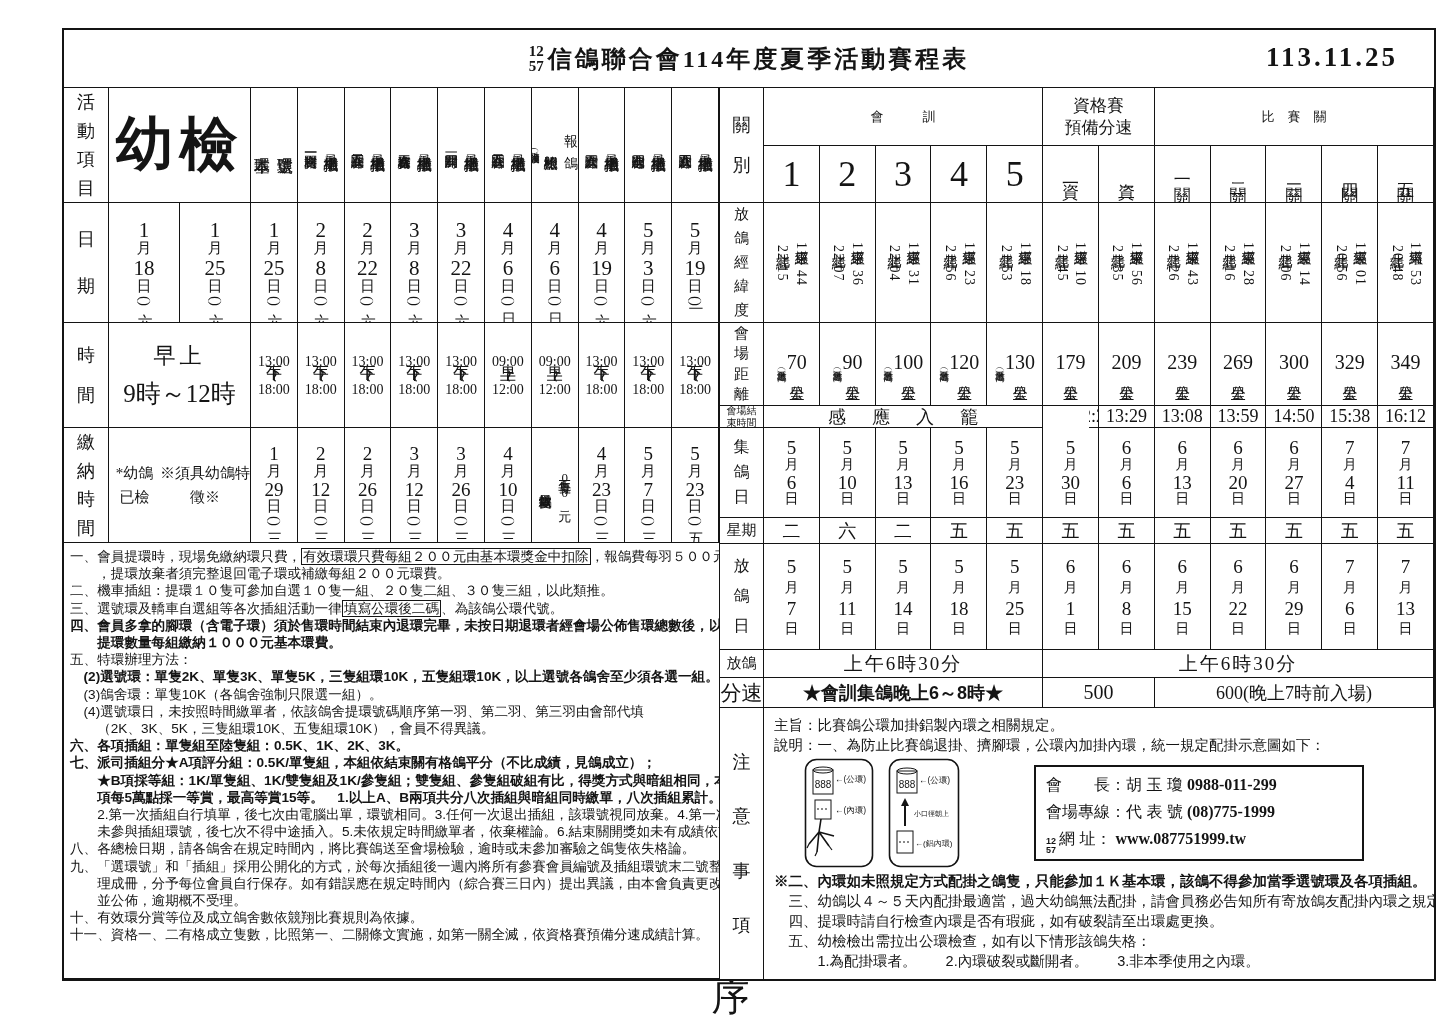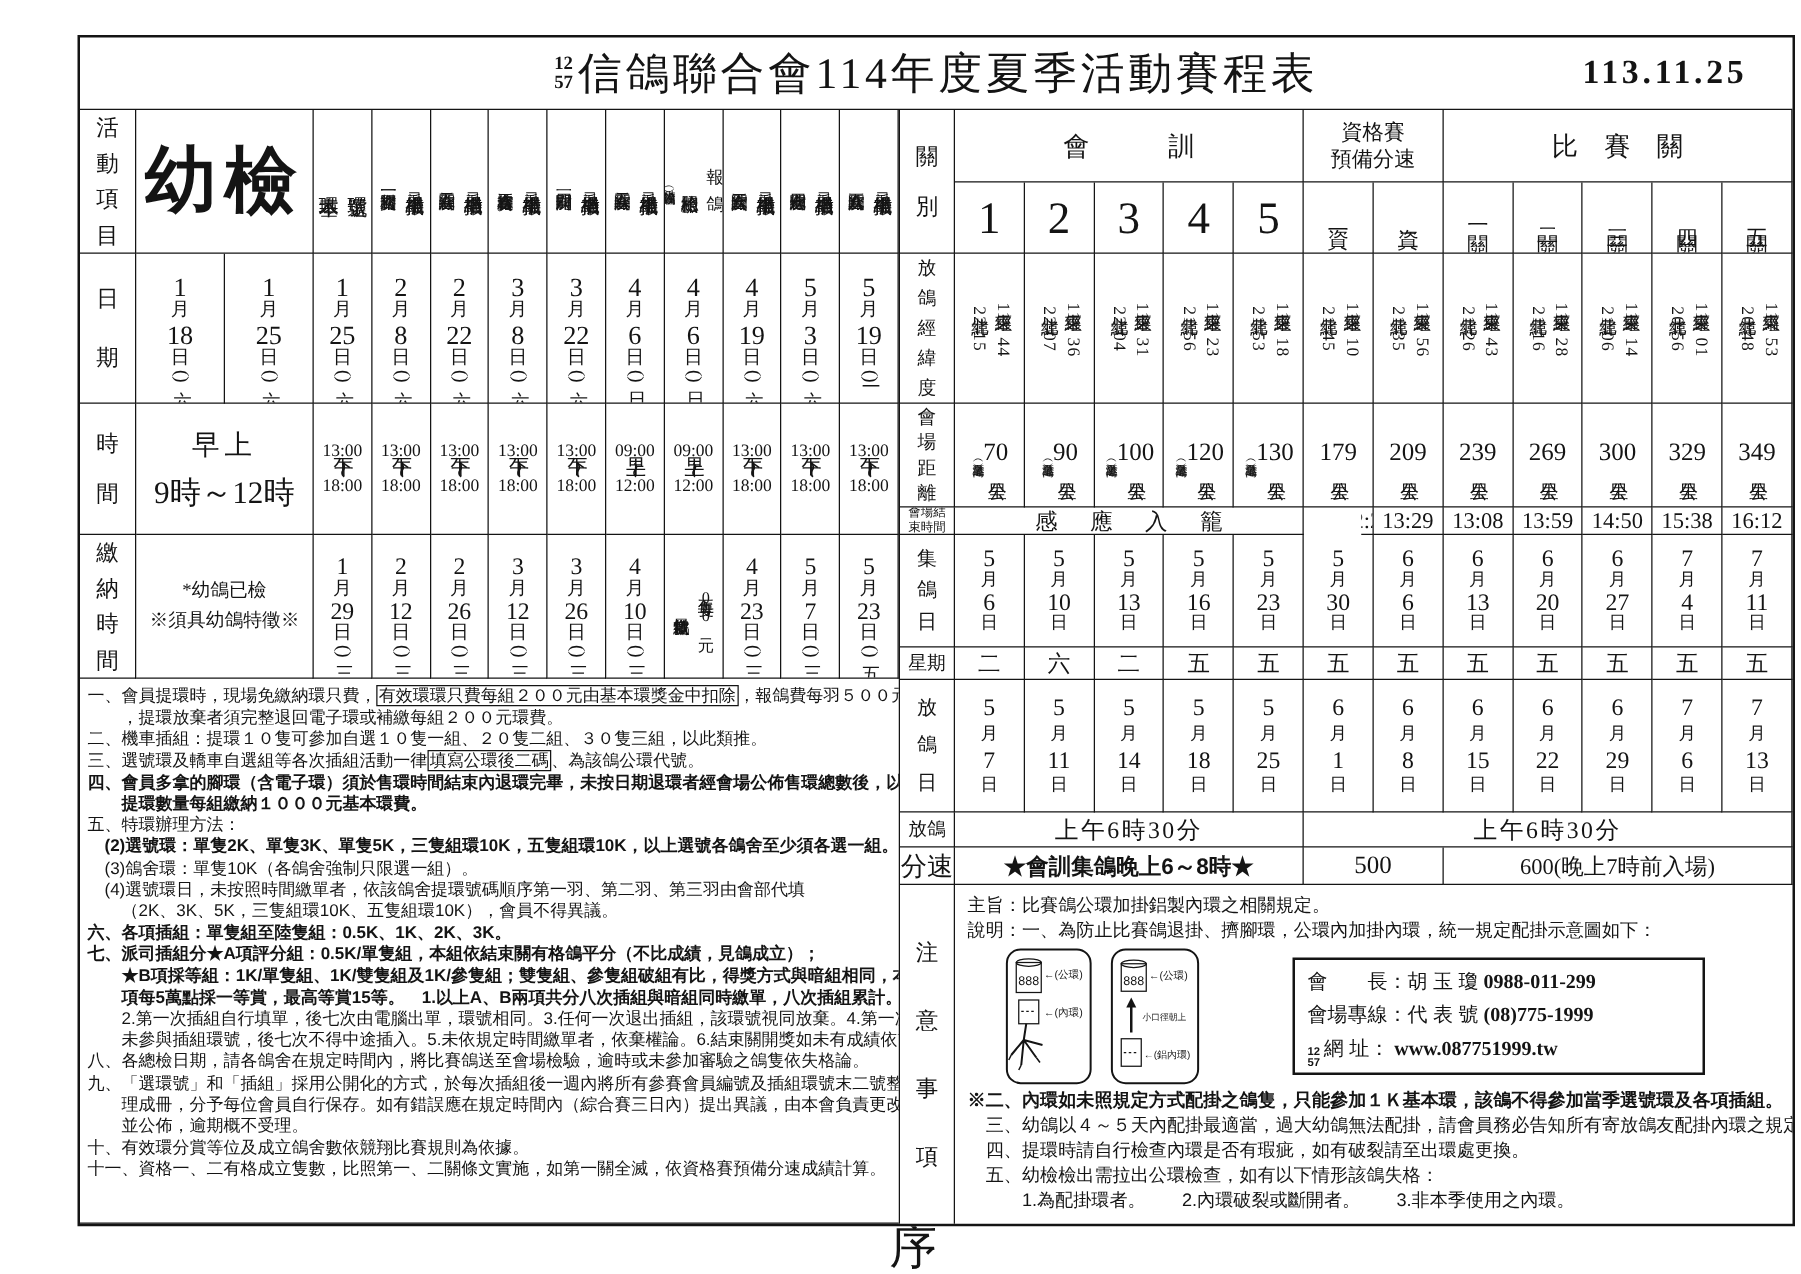--- a/index.html
+++ b/index.html
@@ -9,21 +9,21 @@
   .margin-caption { position:absolute; left:10px; top:30px; width:52px; height:682px;
     font-size:38px; font-weight:500; }
   .charstack { display:flex; flex-direction:column; align-items:center;
     justify-content:space-around; height:100%; width:100%; }
 
   .sheet { position:absolute; left:62px; top:28px; width:1374px; height:953px;
     border:2px solid #141414; background:#fff; }
   .title-row { height:58px; border-bottom:1px solid #141414; display:flex;
     align-items:center; justify-content:center; position:relative; }
   .title-prefix { font-size:15px; font-weight:bold; line-height:0.95; text-align:center; margin-right:4px; }
-  .title-text { font-size:35px; font-weight:normal; letter-spacing:3px; }
+  .title-text { font-size:24px; font-weight:bold; letter-spacing:3px; }
   .title-date { position:absolute; right:36px; top:12px; font-size:27px; font-weight:bold; letter-spacing:3px; }
 
   .sheet-body { display:flex; height:891px; }
   .left-grid { width:655px; display:grid;
     grid-template-columns:45px 71px 71px repeat(10, 1fr);
     grid-template-rows:115px 120px 105px 115px 1fr; }
   .right-grid { flex:1; display:grid; border-left:1px solid #141414;
     grid-template-columns:44px repeat(12, 1fr);
     grid-template-rows:58px 57px 120px 83px 22px 90px 26px 106px 28px 30px 1fr; }
 
@@ -50,24 +50,24 @@
   .wk { font-size:15px; margin-top:1px; }
   .sm2 { font-size:19px; }
 
   .timec { flex-direction:column; line-height:1.0; }
   .period { font-size:16px; margin-bottom:2px; }
   .tt { font-size:14px; }
   .tld { display:block; transform:rotate(90deg); font-size:13px; height:14px; }
   .time-first { flex-direction:column; }
   .time-first .l1 { font-size:22px; letter-spacing:4px; }
   .time-first .l2 { font-size:25px; margin-top:6px; }
-  .pay-first { flex-direction:column; font-size:15px; line-height:1.6; }
+  .pay-first { font-size:15px; line-height:1.6; }
   .paysp { font-size:13px; line-height:1.5; }
 
-  .grouphdr { font-size:21px; font-weight:500; }
+  .grouphdr { font-size:13px; font-weight:500; }
   .zigehdr { flex-direction:column; font-size:17px; line-height:1.25; }
   .bignum { font-size:36px; }
   .zic { font-size:17px; letter-spacing:4px; }
   .llv { font-size:14px; line-height:1.35; letter-spacing:1px; }
   .distc { gap:1px; }
   .dnote { font-size:9.5px; letter-spacing:0; line-height:1; }
   .dcol { display:flex; flex-direction:column; align-items:center; line-height:1.1; }
   .dn { font-size:20px; }
   .kms { font-size:15px; letter-spacing:2px; }
   .tinylabel { font-size:10px; line-height:1.15; flex-direction:column; }

